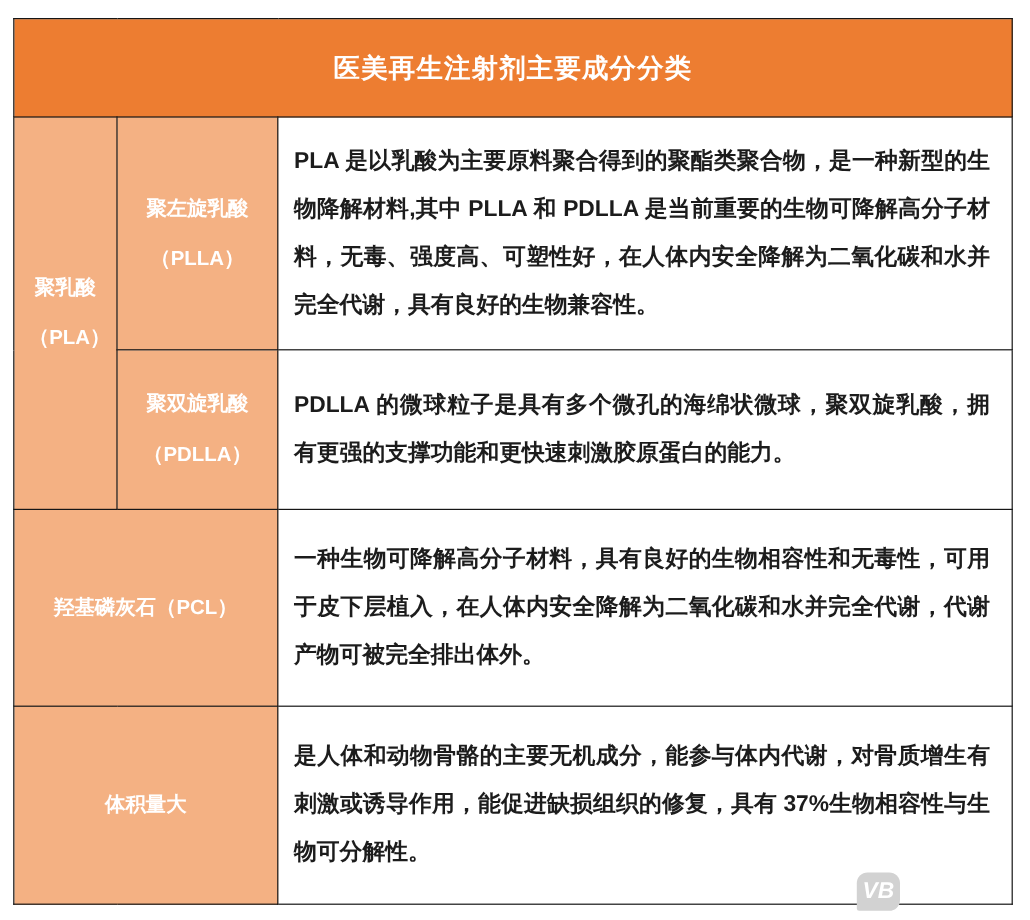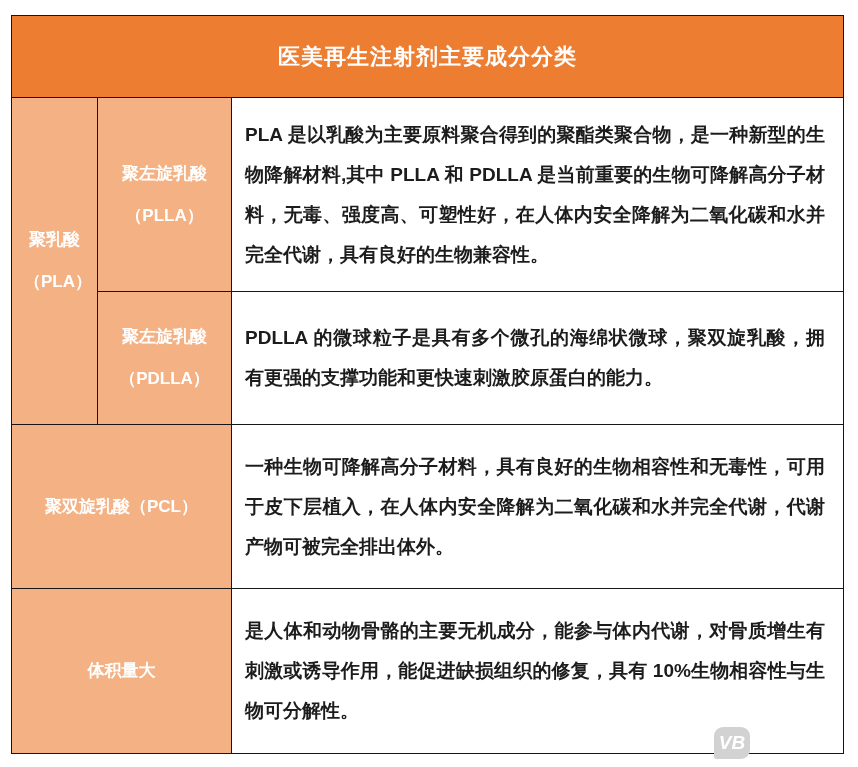--- a/index.html
+++ b/index.html
@@ -103,30 +103,30 @@
         <th class="title-cell" colspan="3">医美再生注射剂主要成分分类</th>
       </tr>
     </thead>
     <tbody>
       <tr class="row-plla">
         <td class="label-cell" rowspan="2">聚乳酸（PLA）</td>
         <td class="label-cell">聚左旋乳酸（PLLA）</td>
         <td class="desc-cell">PLA 是以乳酸为主要原料聚合得到的聚酯类聚合物，是一种新型的生物降解材料,其中 PLLA 和 PDLLA 是当前重要的生物可降解高分子材料，无毒、强度高、可塑性好，在人体内安全降解为二氧化碳和水并完全代谢，具有良好的生物兼容性。</td>
       </tr>
       <tr class="row-pdlla">
-        <td class="label-cell">聚左旋乳酸（PDLLA）</td>
+        <td class="label-cell">聚双旋乳酸（PDLLA）</td>
         <td class="desc-cell">PDLLA 的微球粒子是具有多个微孔的海绵状微球，聚双旋乳酸，拥有更强的支撑功能和更快速刺激胶原蛋白的能力。</td>
       </tr>
       <tr class="row-pcl">
-        <td class="label-cell" colspan="2">聚双旋乳酸（PCL）</td>
+        <td class="label-cell" colspan="2">羟基磷灰石（PCL）</td>
         <td class="desc-cell">一种生物可降解高分子材料，具有良好的生物相容性和无毒性，可用于皮下层植入，在人体内安全降解为二氧化碳和水并完全代谢，代谢产物可被完全排出体外。</td>
       </tr>
       <tr class="row-hap">
         <td class="label-cell" colspan="2">体积量大</td>
-        <td class="desc-cell">是人体和动物骨骼的主要无机成分，能参与体内代谢，对骨质增生有刺激或诱导作用，能促进缺损组织的修复，具有 10%生物相容性与生物可分解性。</td>
+        <td class="desc-cell">是人体和动物骨骼的主要无机成分，能参与体内代谢，对骨质增生有刺激或诱导作用，能促进缺损组织的修复，具有 37%生物相容性与生物可分解性。</td>
       </tr>
     </tbody>
   </table>
 
   <div class="watermark">
     <span class="wm-logo">VB</span>
   </div>
 
 </div>
 

